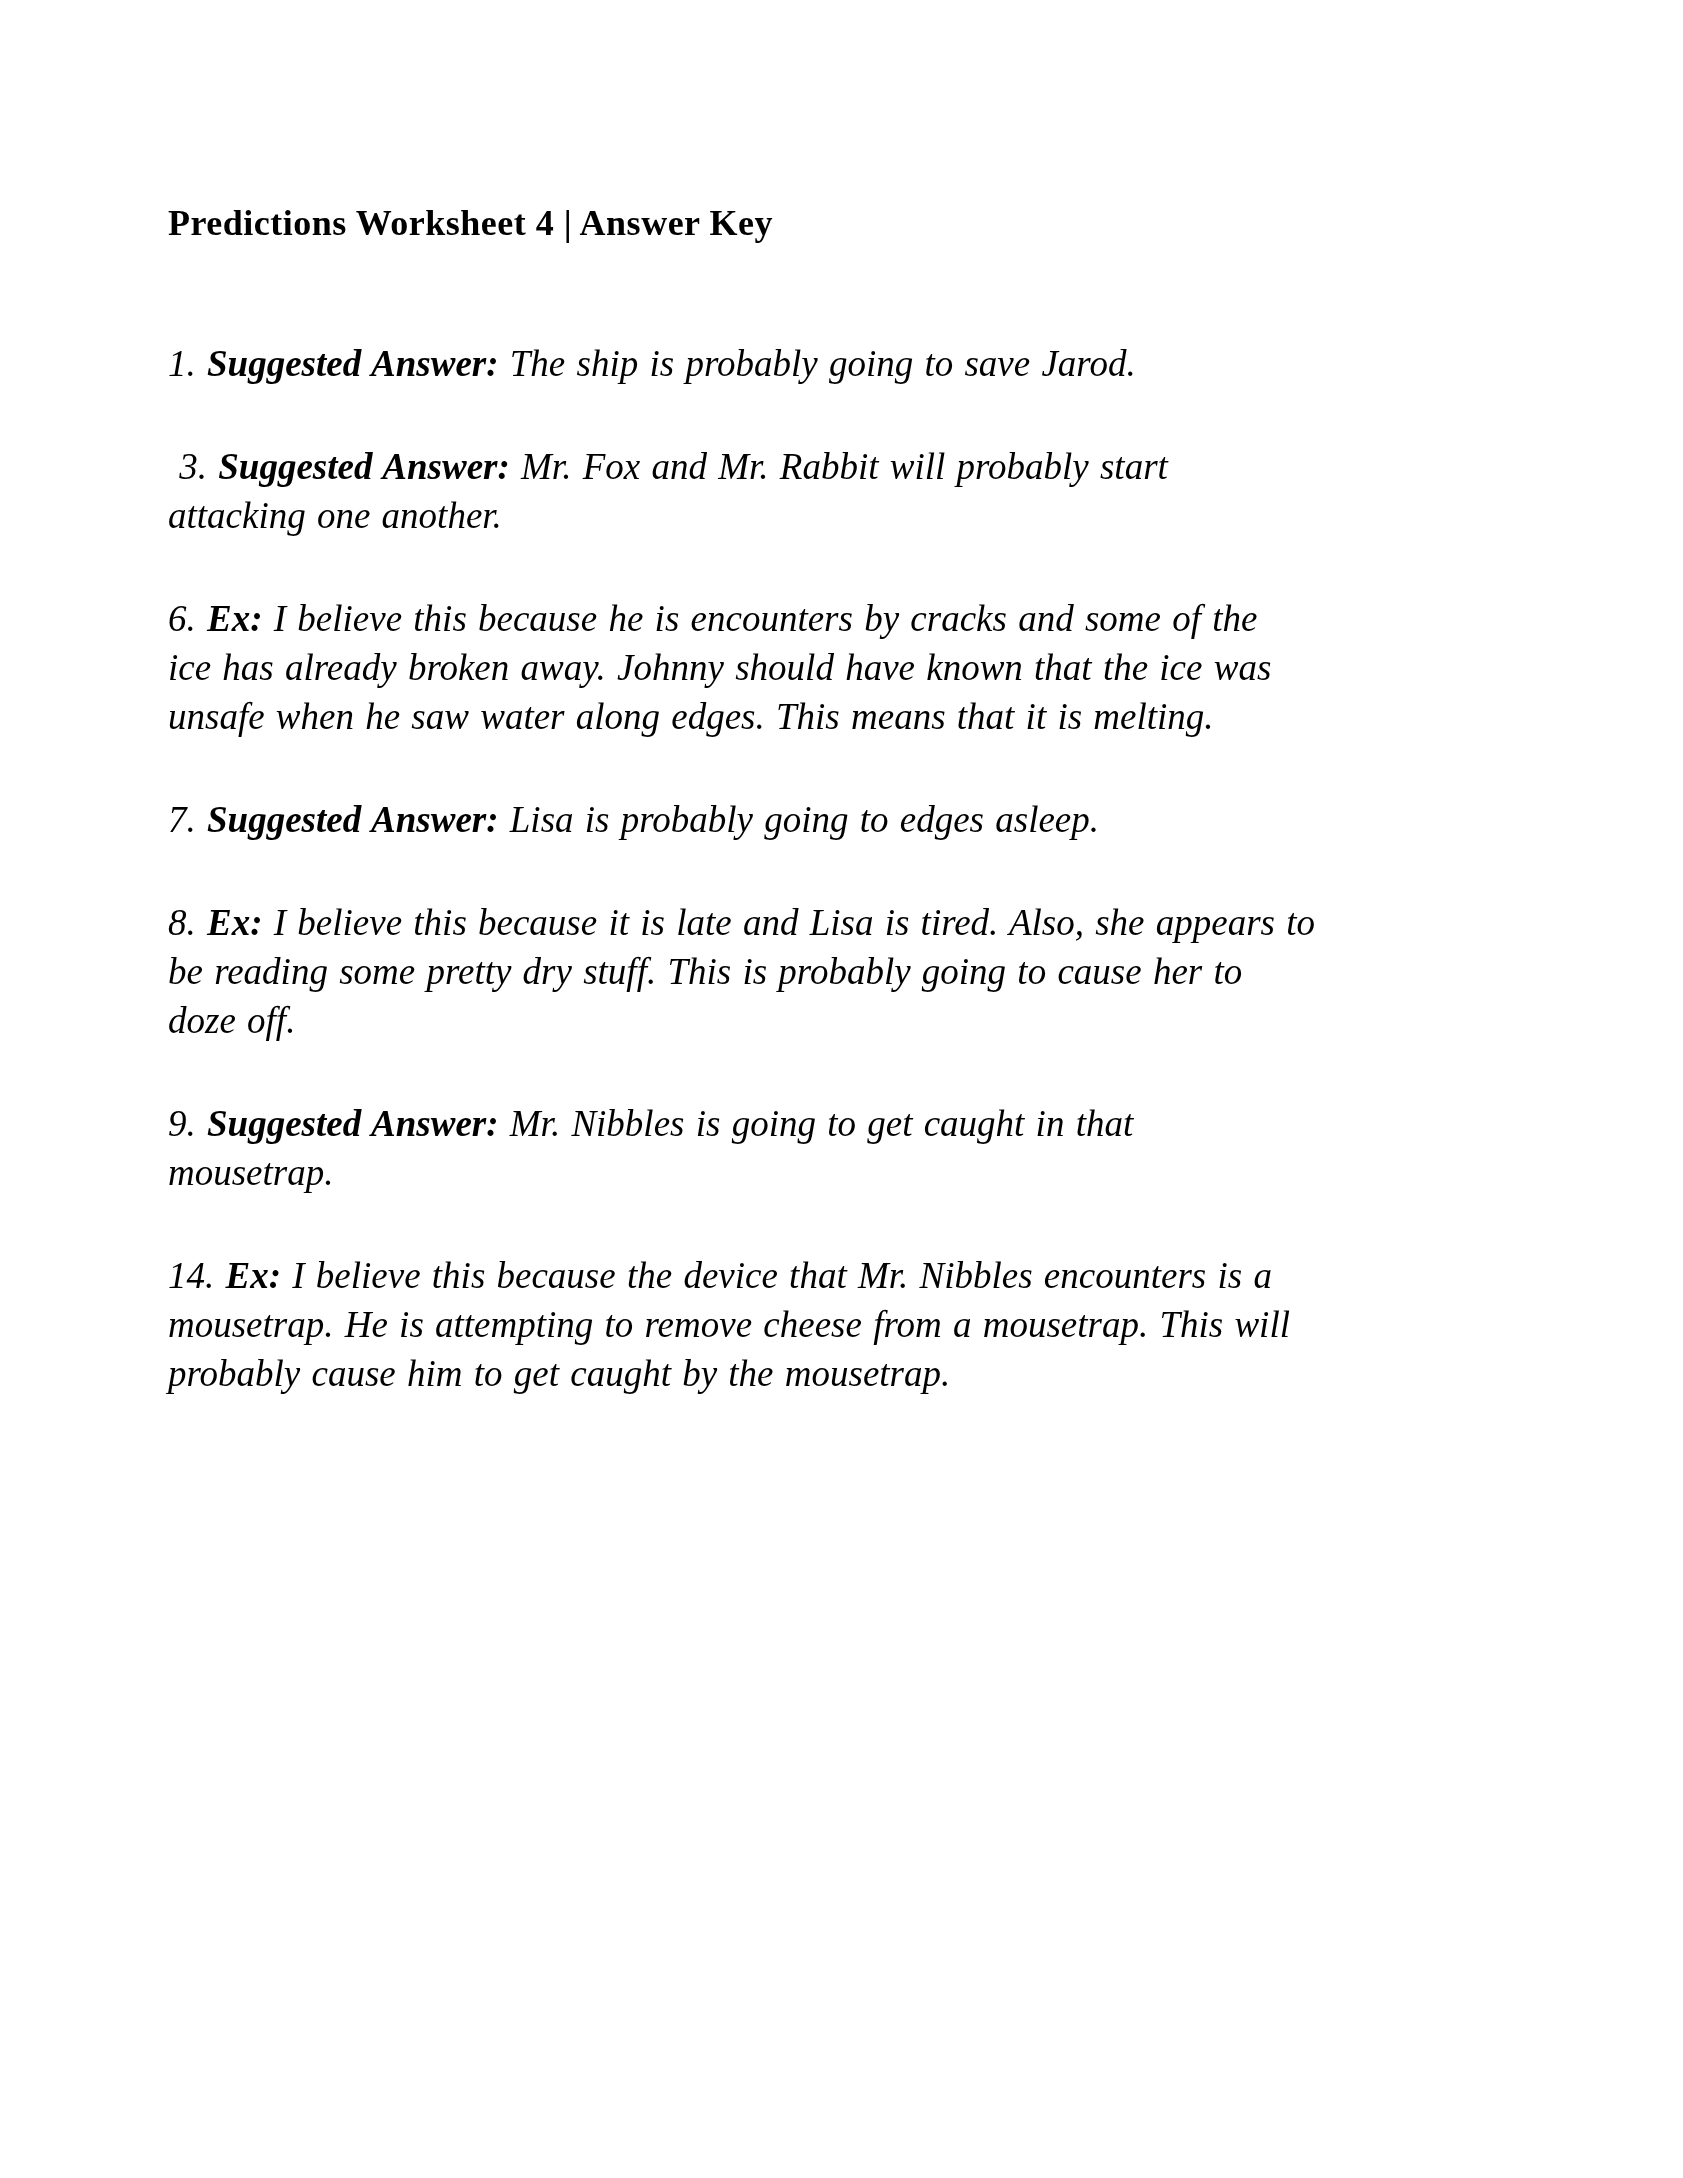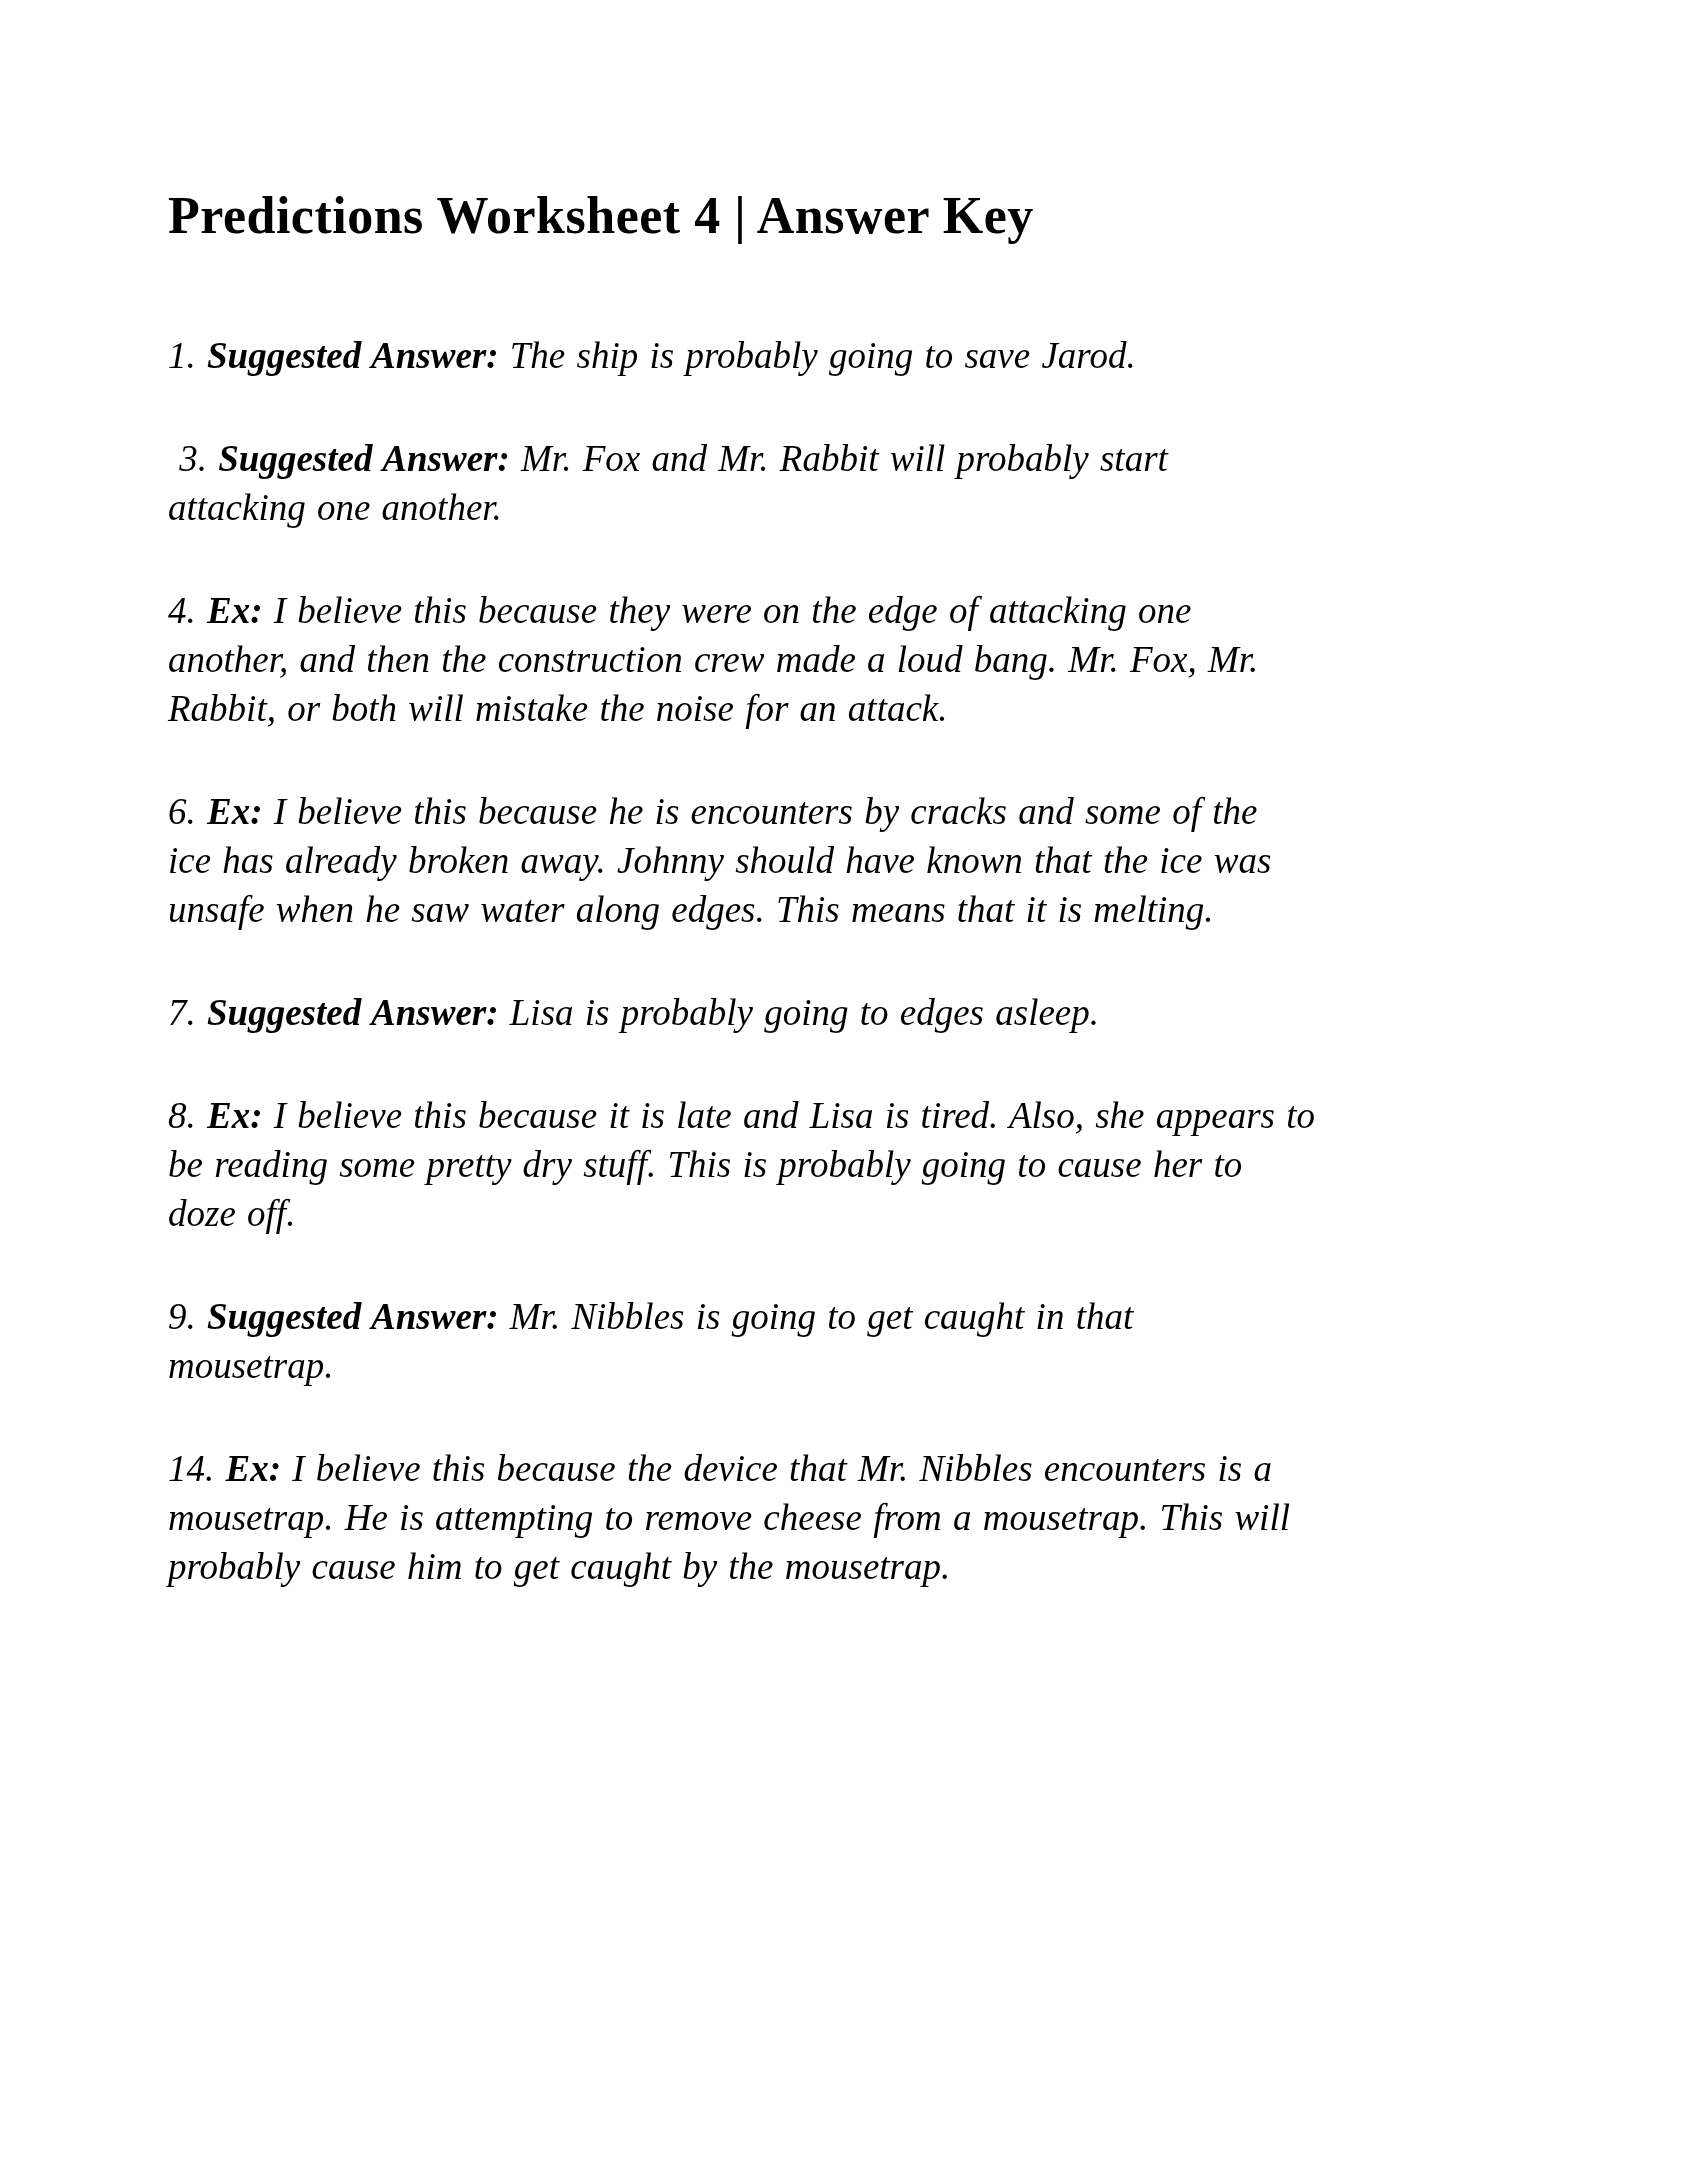--- a/index.html
+++ b/index.html
@@ -12,24 +12,24 @@
     width: 1683px;
     height: 2178px;
     background: #ffffff;
     color: #000000;
     font-family: "Liberation Serif", "DejaVu Serif", serif;
     box-sizing: border-box;
     padding: 174px 59px 0 168px;
     overflow: hidden;
   }
   .doc-title {
-    font-size: 52px;
+    font-size: 36px;
     font-weight: bold;
     line-height: 65px;
-    margin: 9px 0 83px 0;
+    margin: 17px 0 83px 0;
     letter-spacing: 0.5px;
     white-space: nowrap;
   }
   .answer-list {
     width: 1455px;
     font-style: italic;
   }
   .answer-item {
     font-size: 37px;
     line-height: 49px;
@@ -47,23 +47,20 @@
 <div class="page">
   <h1 class="doc-title">Predictions Worksheet 4 | Answer Key</h1>
 
   <div class="answer-list">
   <p class="answer-item"><span class="item-prefix">1. </span><span class="item-label">Suggested Answer:</span><span class="item-text"> The ship is probably going to save Jarod.</span></p>
 
 
   <p class="answer-item"><span class="item-prefix">&nbsp;3. </span><span class="item-label">Suggested Answer:</span><span class="item-text"> Mr. Fox and Mr. Rabbit will probably start
 attacking one another.</span></p>
 
-  <p class="answer-item"><span class="item-prefix">4. </span><span class="item-label">Ex:</span><span class="item-text"> I believe this because they were on the edge of attacking one
-another, and then the construction crew made a loud bang. Mr. Fox, Mr.
-Rabbit, or both will mistake the noise for an attack.</span></p>
 
 
   <p class="answer-item"><span class="item-prefix">6. </span><span class="item-label">Ex:</span><span class="item-text"> I believe this because he is encounters by cracks and some of the
 ice has already broken away. Johnny should have known that the ice was
 unsafe when he saw water along edges. This means that it is melting.</span></p>
 
   <p class="answer-item"><span class="item-prefix">7. </span><span class="item-label">Suggested Answer:</span><span class="item-text"> Lisa is probably going to edges asleep.</span></p>
 
   <p class="answer-item"><span class="item-prefix">8. </span><span class="item-label">Ex:</span><span class="item-text"> I believe this because it is late and Lisa is tired. Also, she appears to
 be reading some pretty dry stuff. This is probably going to cause her to

